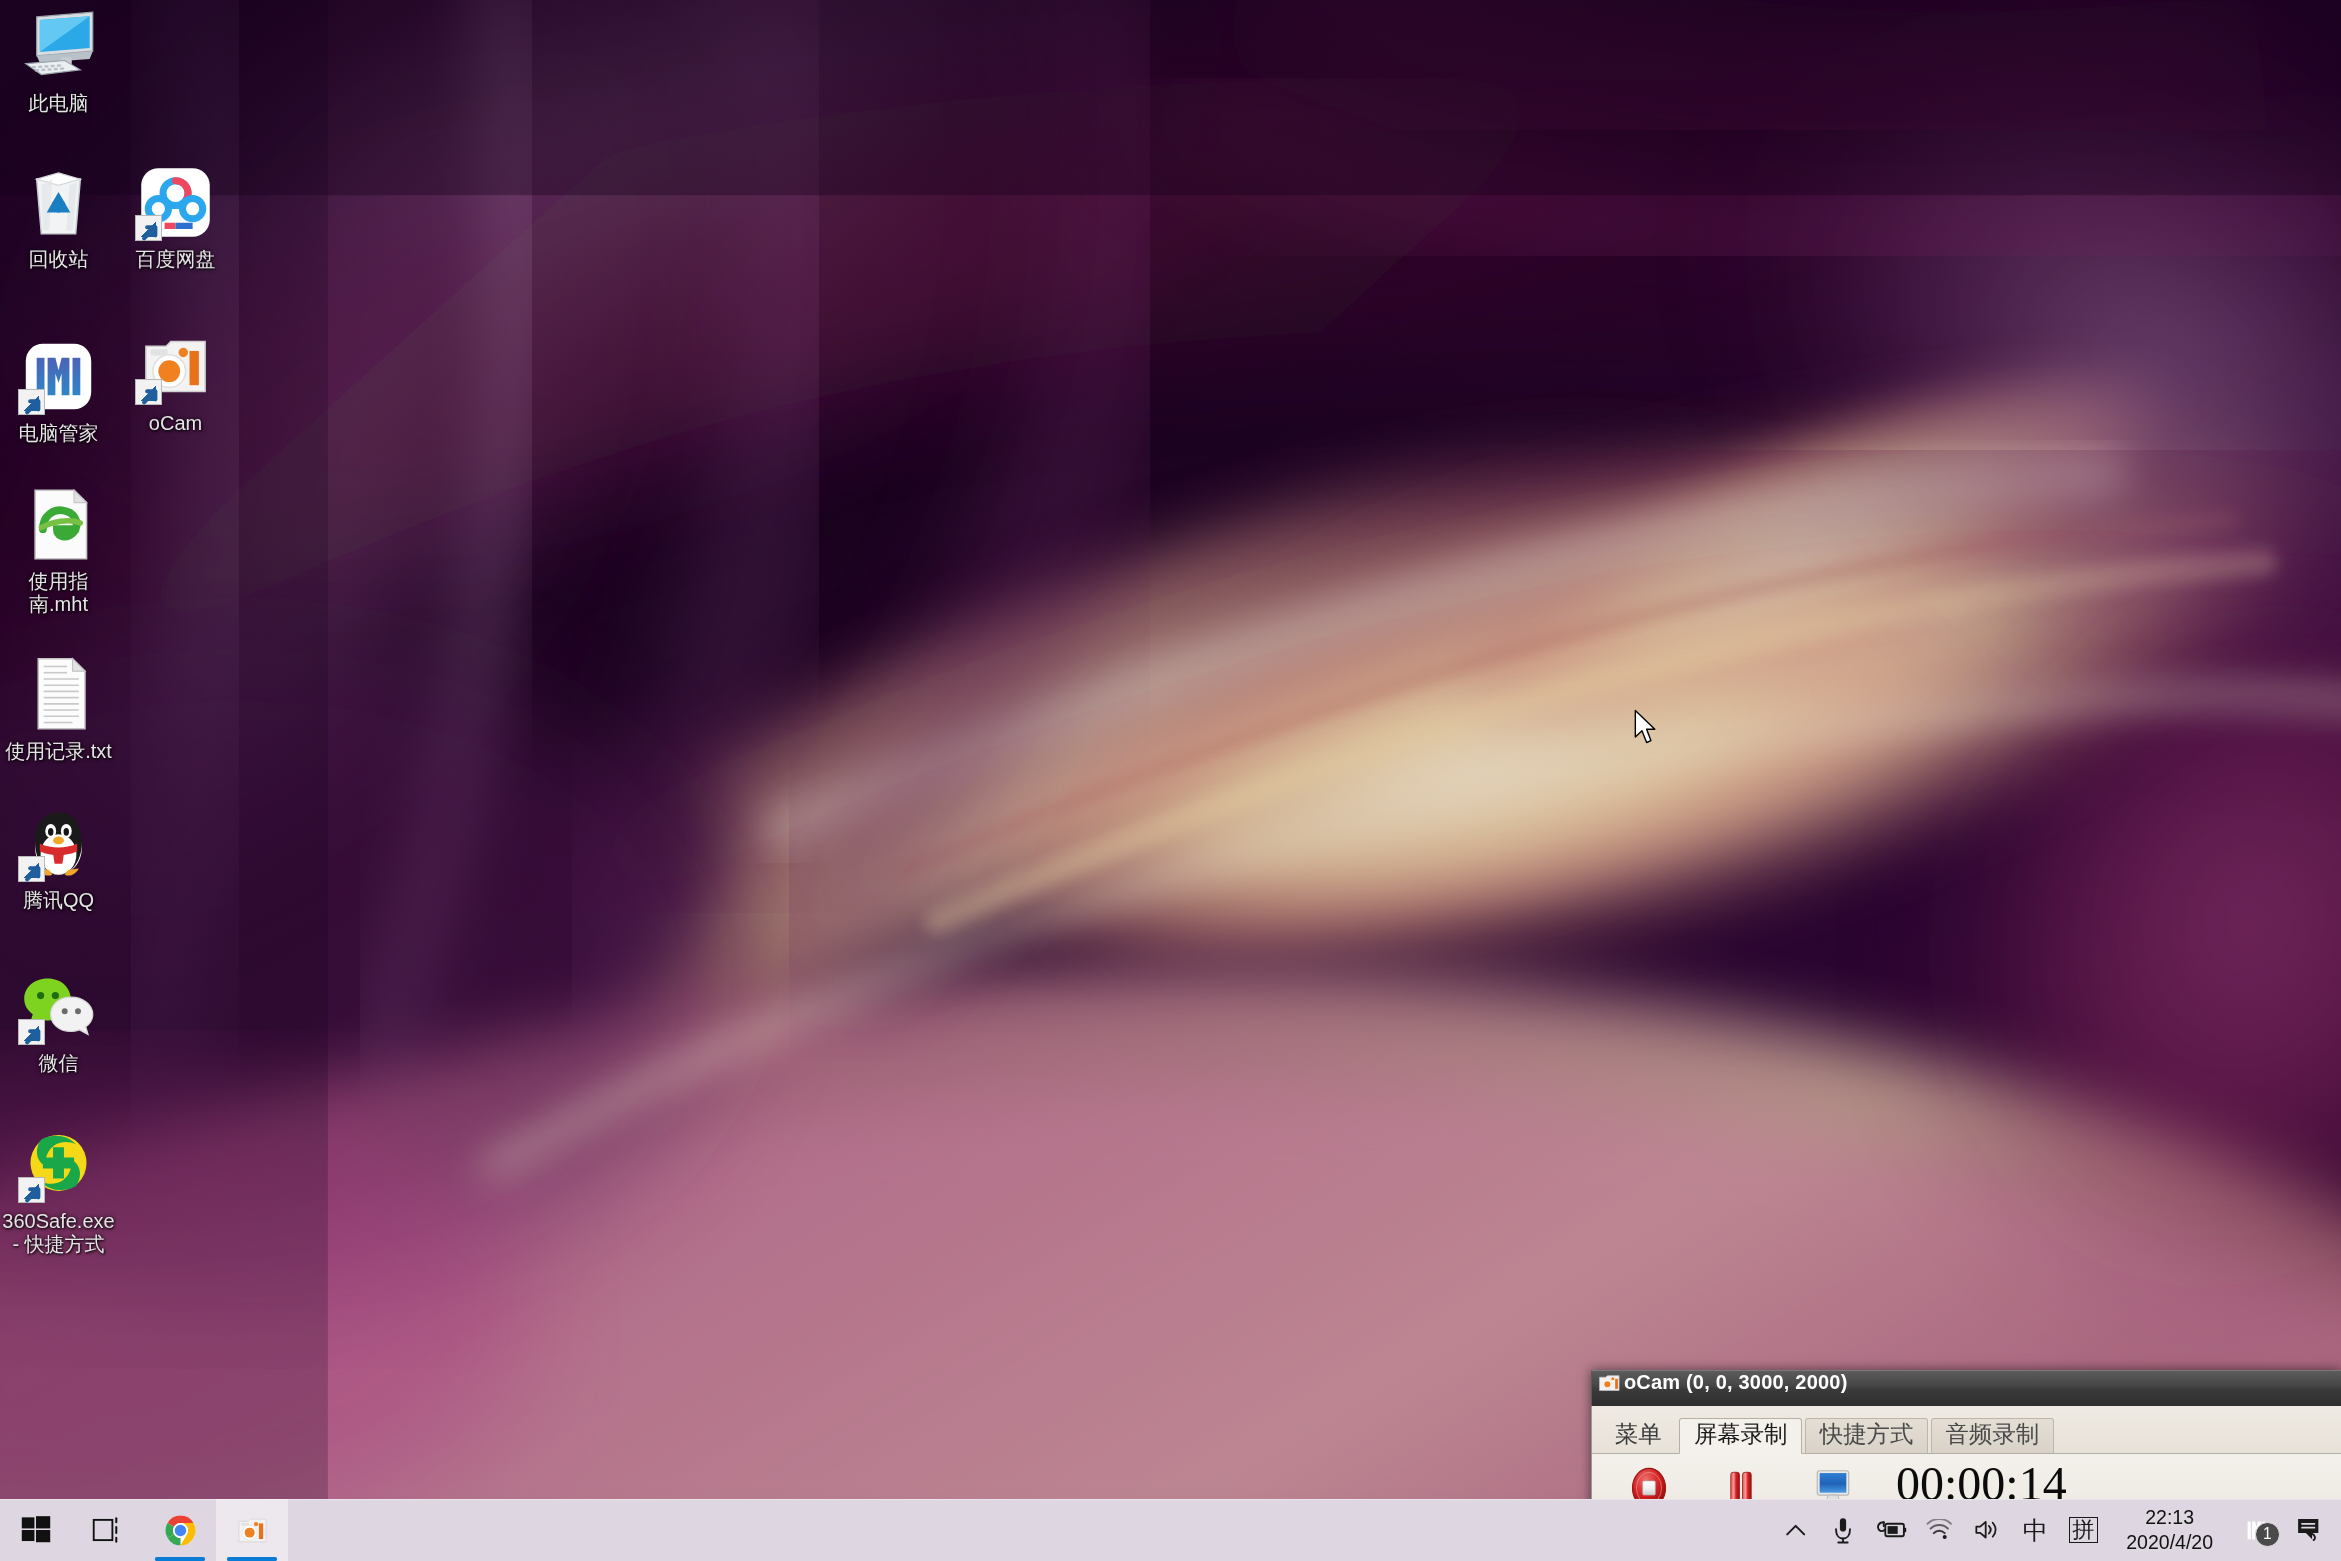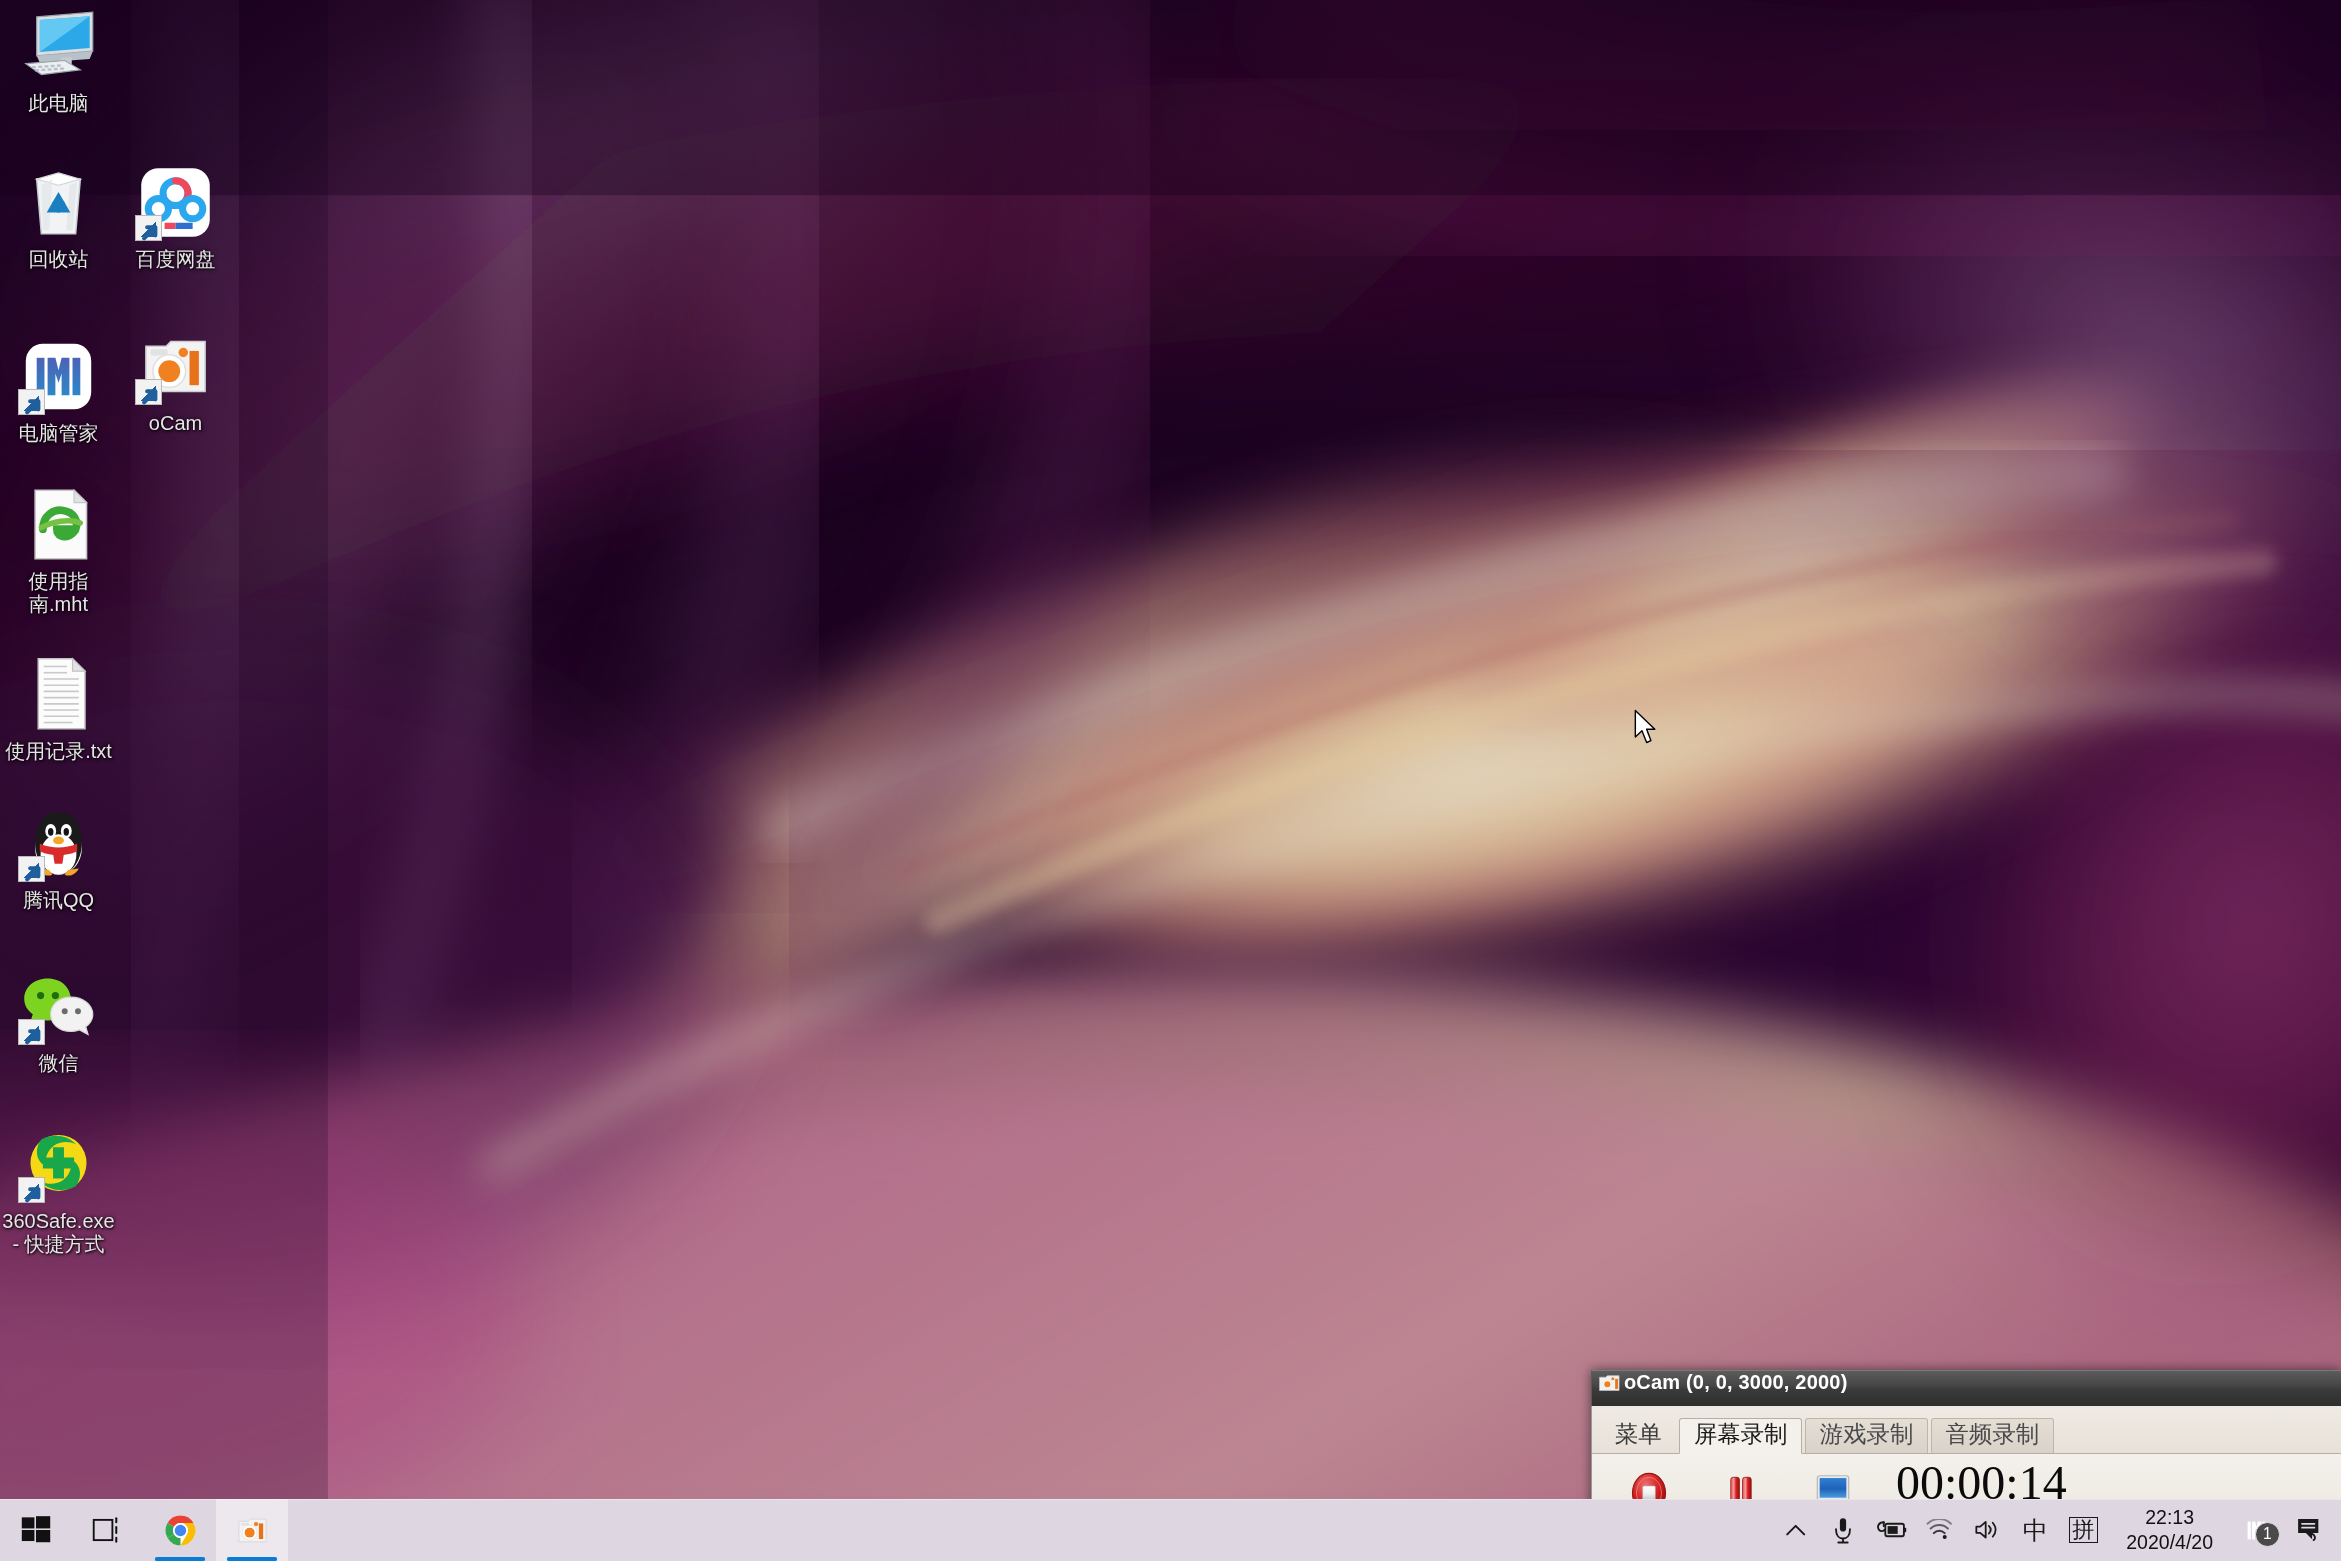--- a/index.html
+++ b/index.html
@@ -136,21 +136,21 @@
     background: #f4f1ec;
     border-color: #b5afa6;
     border-bottom: 0.8px solid #f4f1ec;
     border-radius: 3.1px 3.1px 0 0;
     margin-bottom: -0.8px;
     color: #1c1c1c;
   }
   .otab.plain { background: transparent; border-color: transparent; }
   #ocam-toolbar {
     display: flex;
-    align-items: flex-end;
+    align-items: center;
     height: 86px;
     background: linear-gradient(180deg, #f4f1ec 0%, #eae5dd 100%);
     padding: 6.2px 0 0 11px;
     box-sizing: border-box;
     position: relative;
     overflow: hidden;
   }
   .obtn {
     width: 92px;
     text-align: center;
@@ -604,21 +604,21 @@
         <circle cx="19" cy="10" r="2" fill="#f08020"></circle>
         <rect x="22" y="10" width="3.5" height="13" fill="#e8721a"></rect>
       </svg>
       <span id="ocam-title">oCam (0, 0, 3000, 2000)</span>
     </div>
 
     <div id="ocam-body">
       <div id="ocam-tabs">
         <div class="otab plain">菜单</div>
         <div class="otab active">屏幕录制</div>
-        <div class="otab inactive">游戏录制</div>
+        <div class="otab inactive">快捷方式</div>
         <div class="otab inactive">音频录制</div>
       </div>
 
       <div id="ocam-toolbar">
 
         <div class="obtn">
           <div class="oic">
             <svg width="44" height="44" viewBox="0 0 56 56">
               <defs>
                 <radialGradient id="stopG" cx="40%" cy="30%" r="75%">

